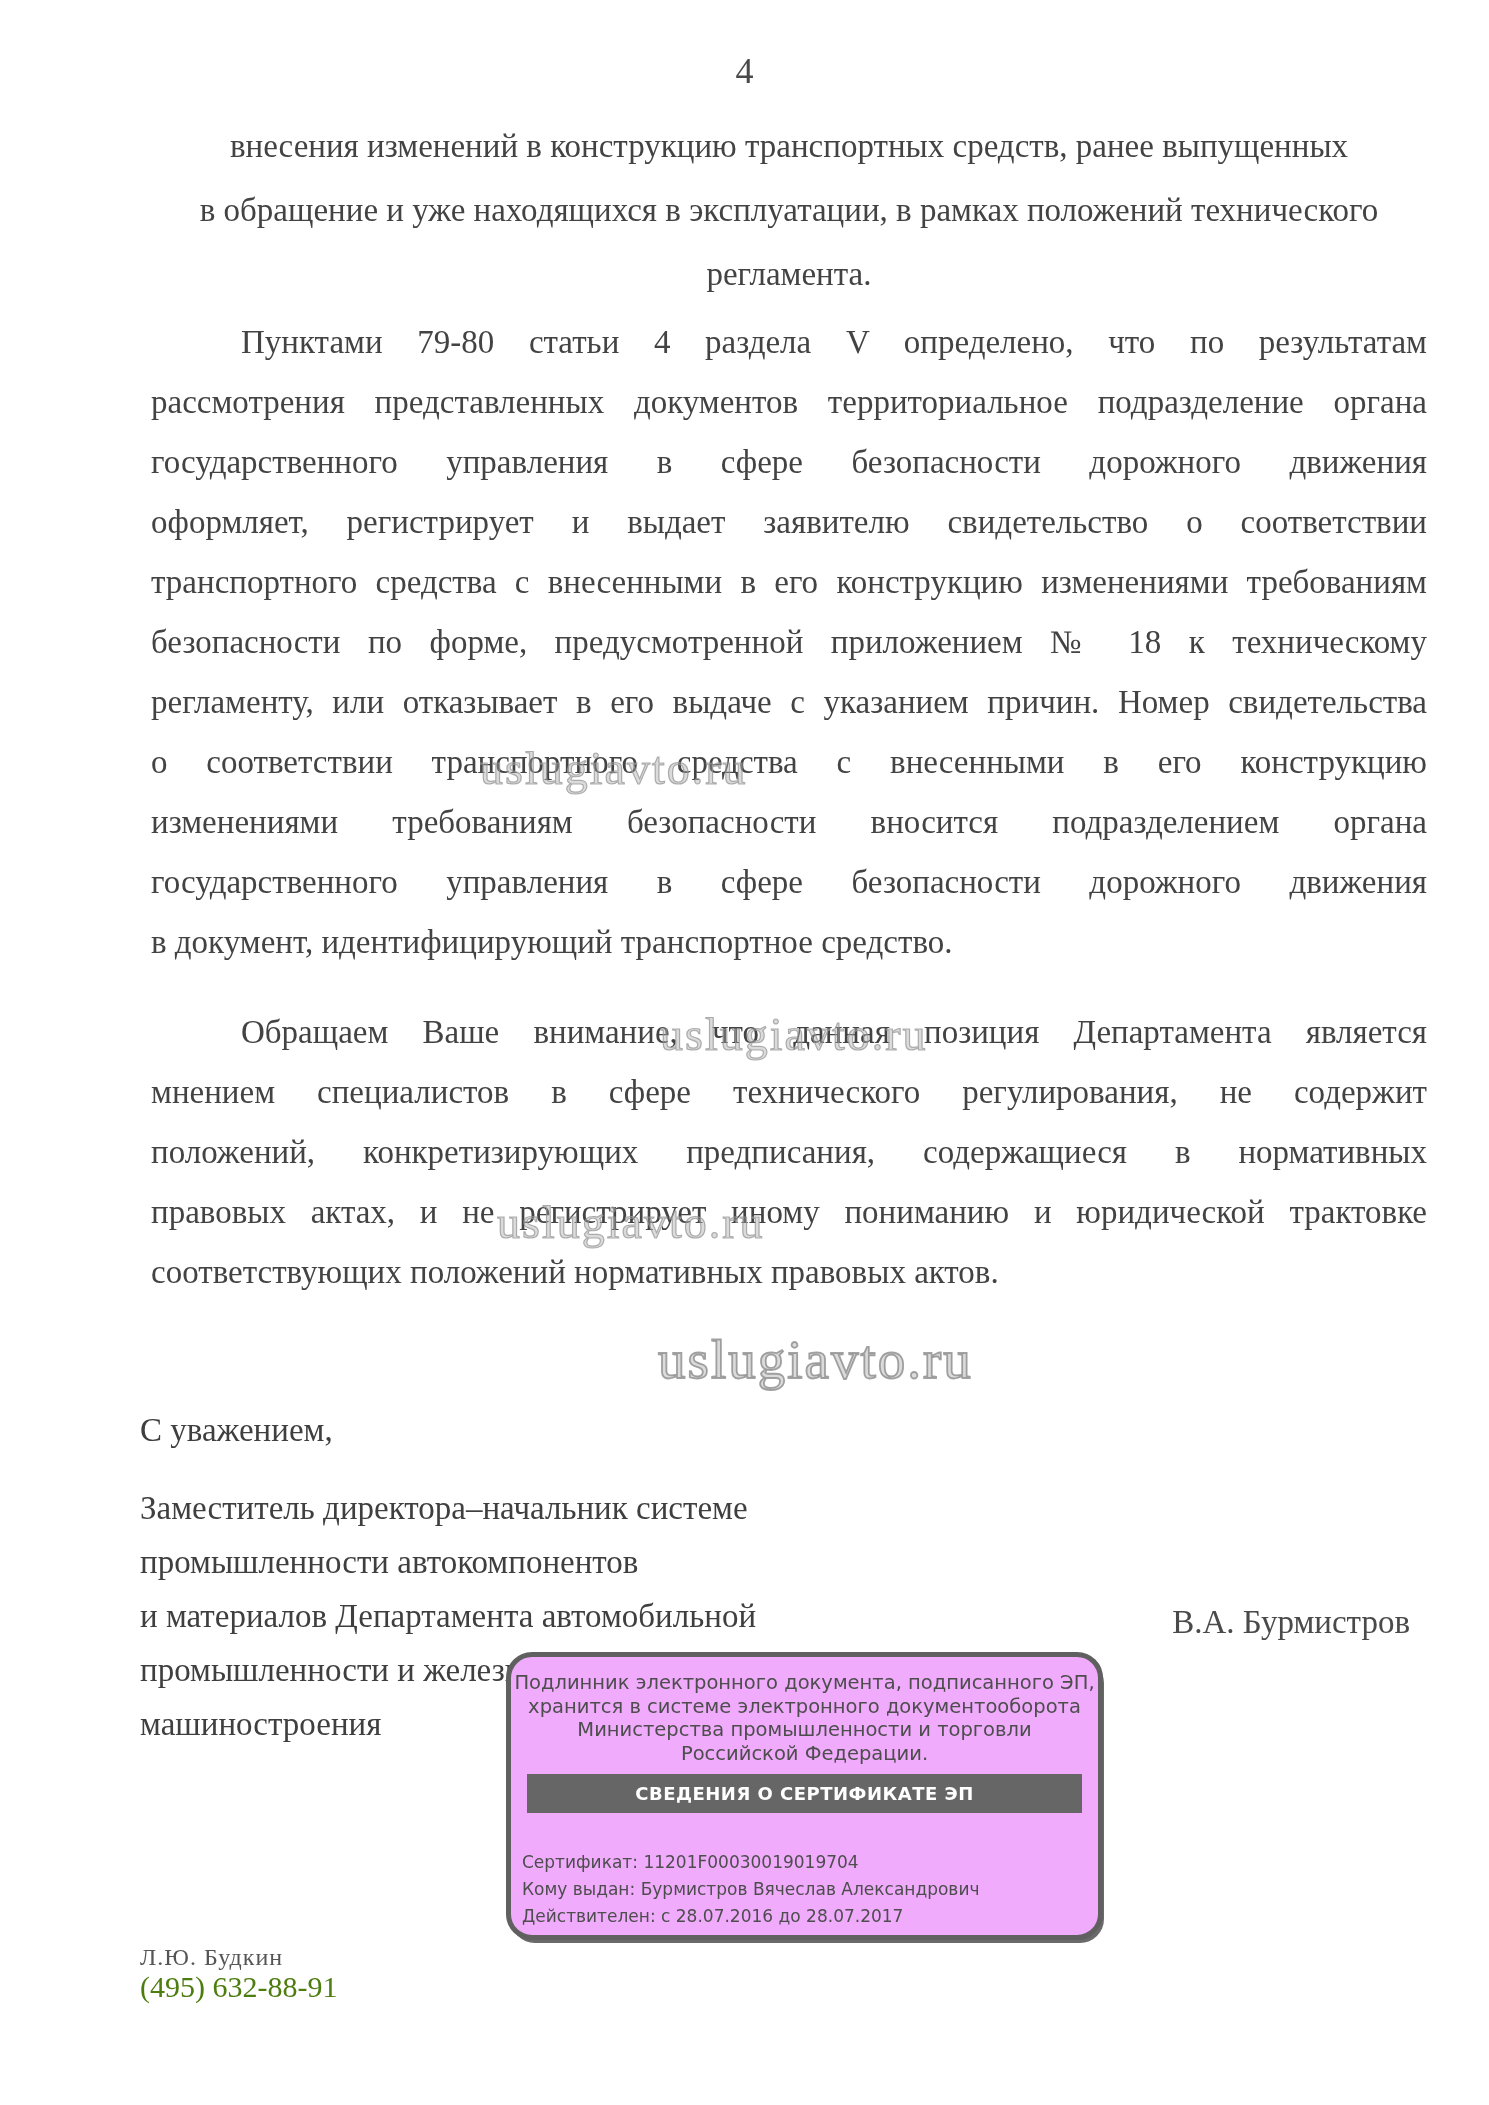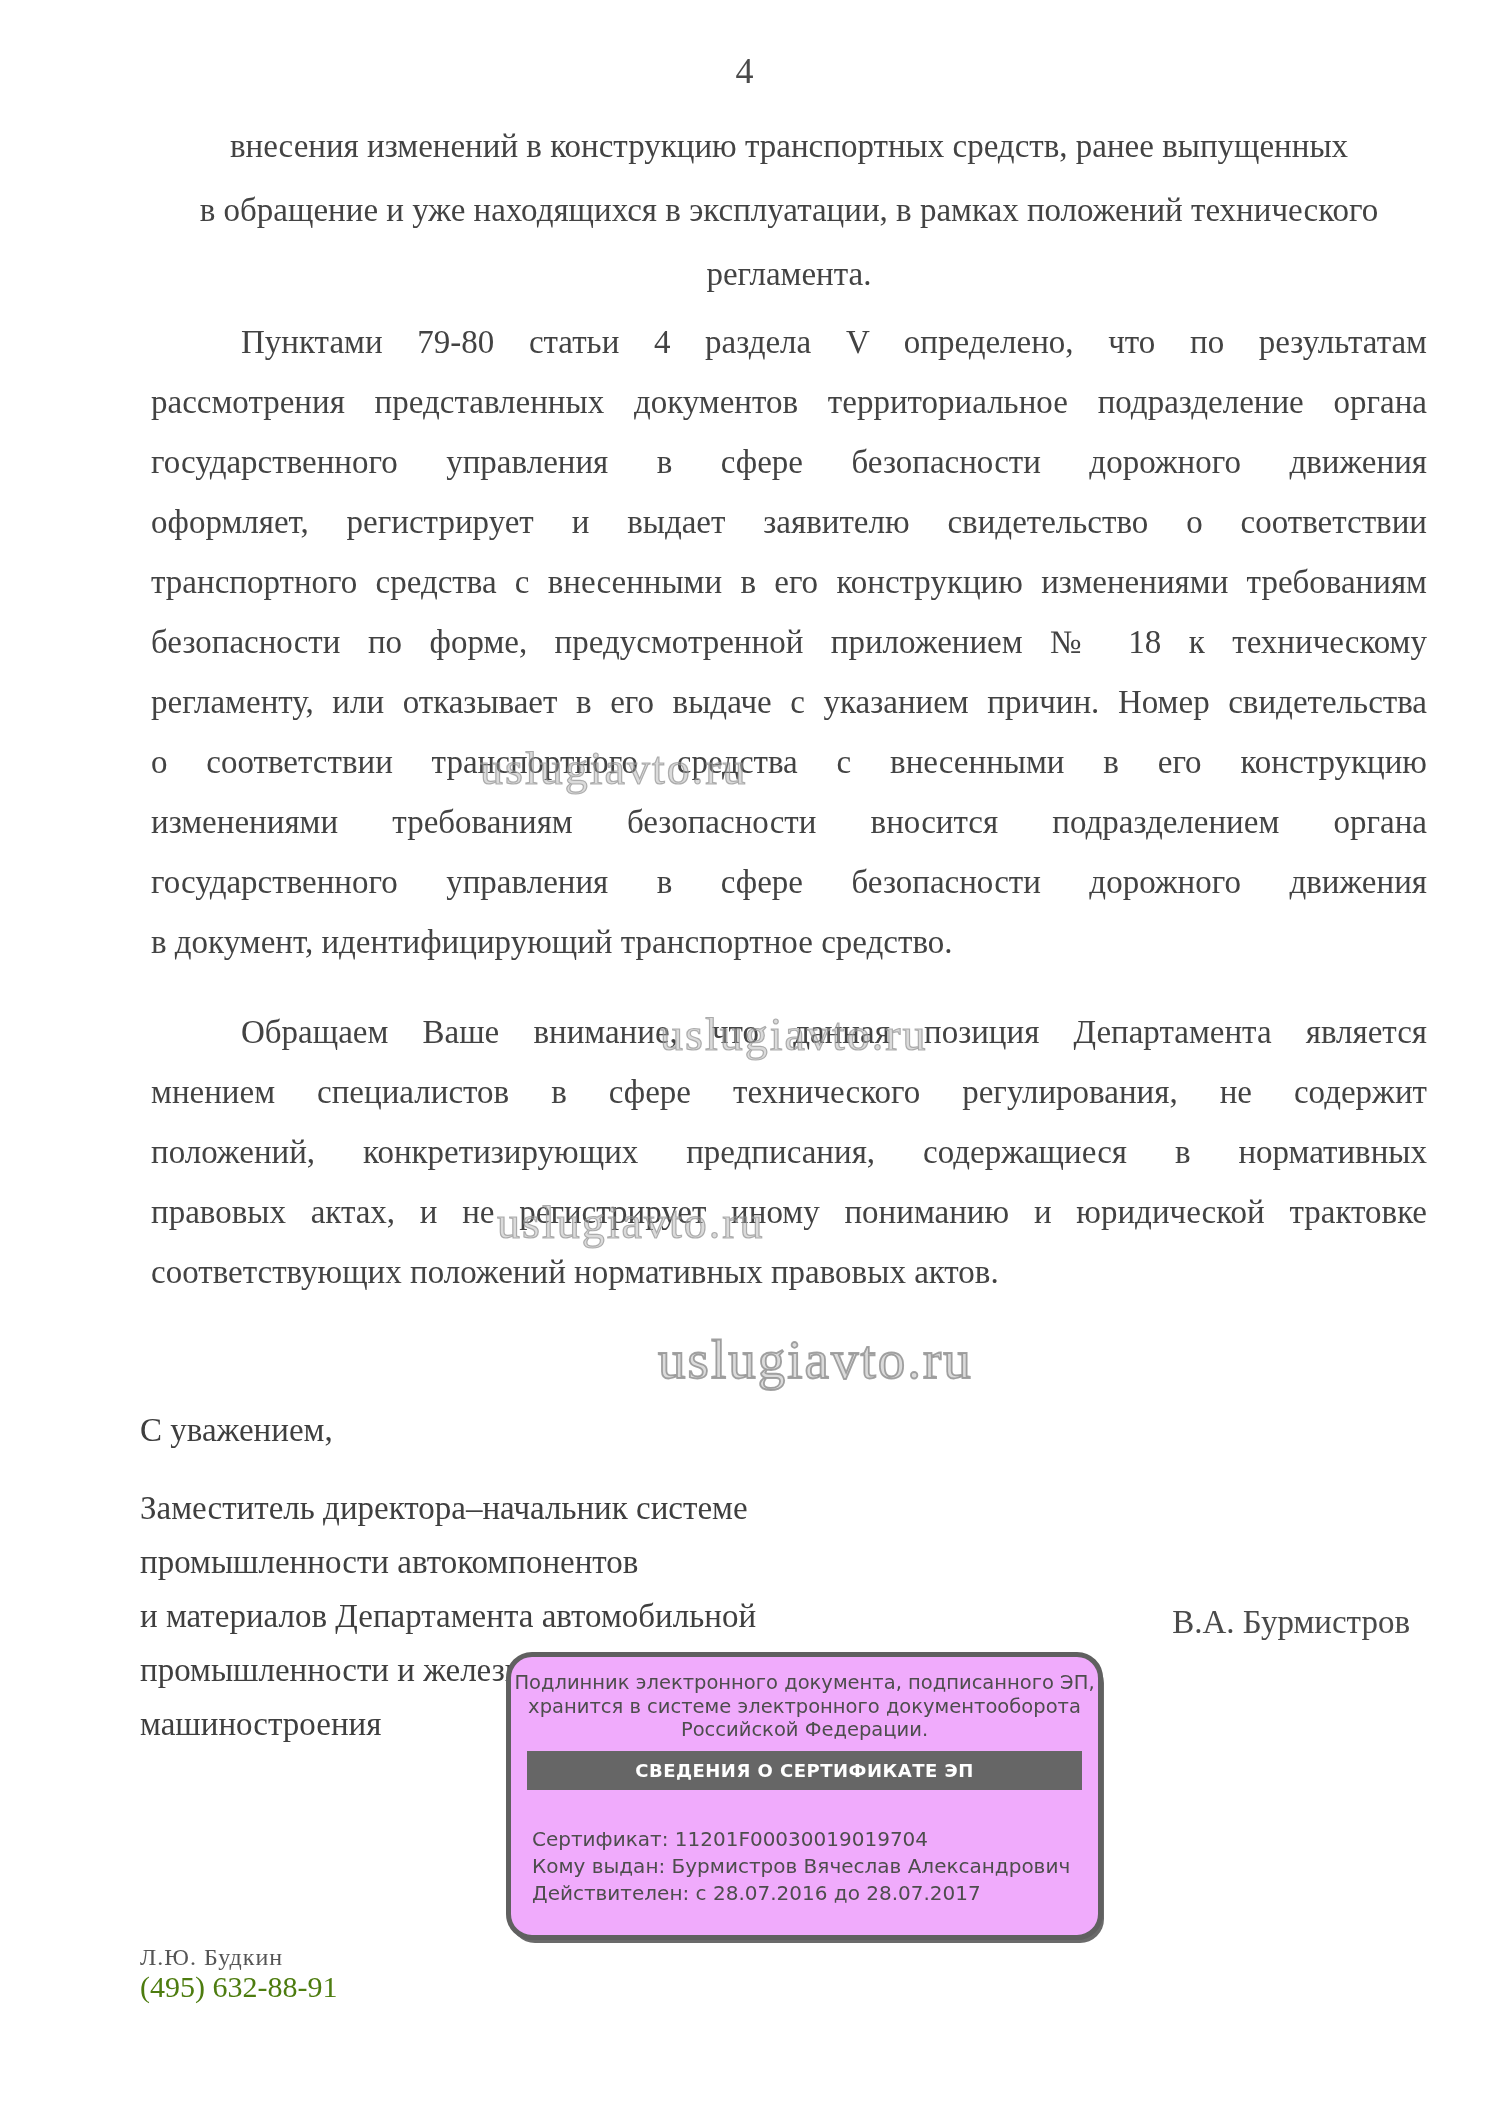--- a/index.html
+++ b/index.html
@@ -84,22 +84,22 @@
     height:39px;line-height:39px;
     background:#666666;
     color:#ffffff;
     font-size:18px;
     font-weight:bold;
     text-align:center;
     letter-spacing:0.5px;
   }
   .stamp-fields{
     margin-top:36px;
-    padding-left:21px;
-    font-size:20px;
+    padding-left:11px;
+    font-size:17px;
     line-height:27px;
   }
   .stamp-field-label{display:inline-block;min-width:112px;}
   .footer{
     position:absolute;left:140px;top:1943px;
     color:#555555;
   }
   .footer-name{font-size:24px;line-height:28px;letter-spacing:1px;}
   .footer-phone{font-size:30px;line-height:32px;color:#4d7c0f;}
 </style>
@@ -152,20 +152,21 @@
     <div>промышленности и железнодорожного</div>
     <div>машиностроения</div>
   </div>
 
   <div class="sig-name">В.А. Бурмистров</div>
 
   <div class="stamp">
     <div class="stamp-header">
       <div>Подлинник электронного документа, подписанного ЭП,</div>
       <div>хранится в системе электронного документооборота</div>
+      <div>Министерства промышленности и торговли</div>
       <div>Российской Федерации.</div>
     </div>
     <div class="stamp-bar">СВЕДЕНИЯ О СЕРТИФИКАТЕ ЭП</div>
     <div class="stamp-fields">
       <div><span class="stamp-field-label">Сертификат:</span> <span>11201F00030019019704</span></div>
       <div><span class="stamp-field-label">Кому выдан:</span> <span>Бурмистров Вячеслав Александрович</span></div>
       <div><span class="stamp-field-label">Действителен:</span> <span>с 28.07.2016 до 28.07.2017</span></div>
     </div>
   </div>
 

